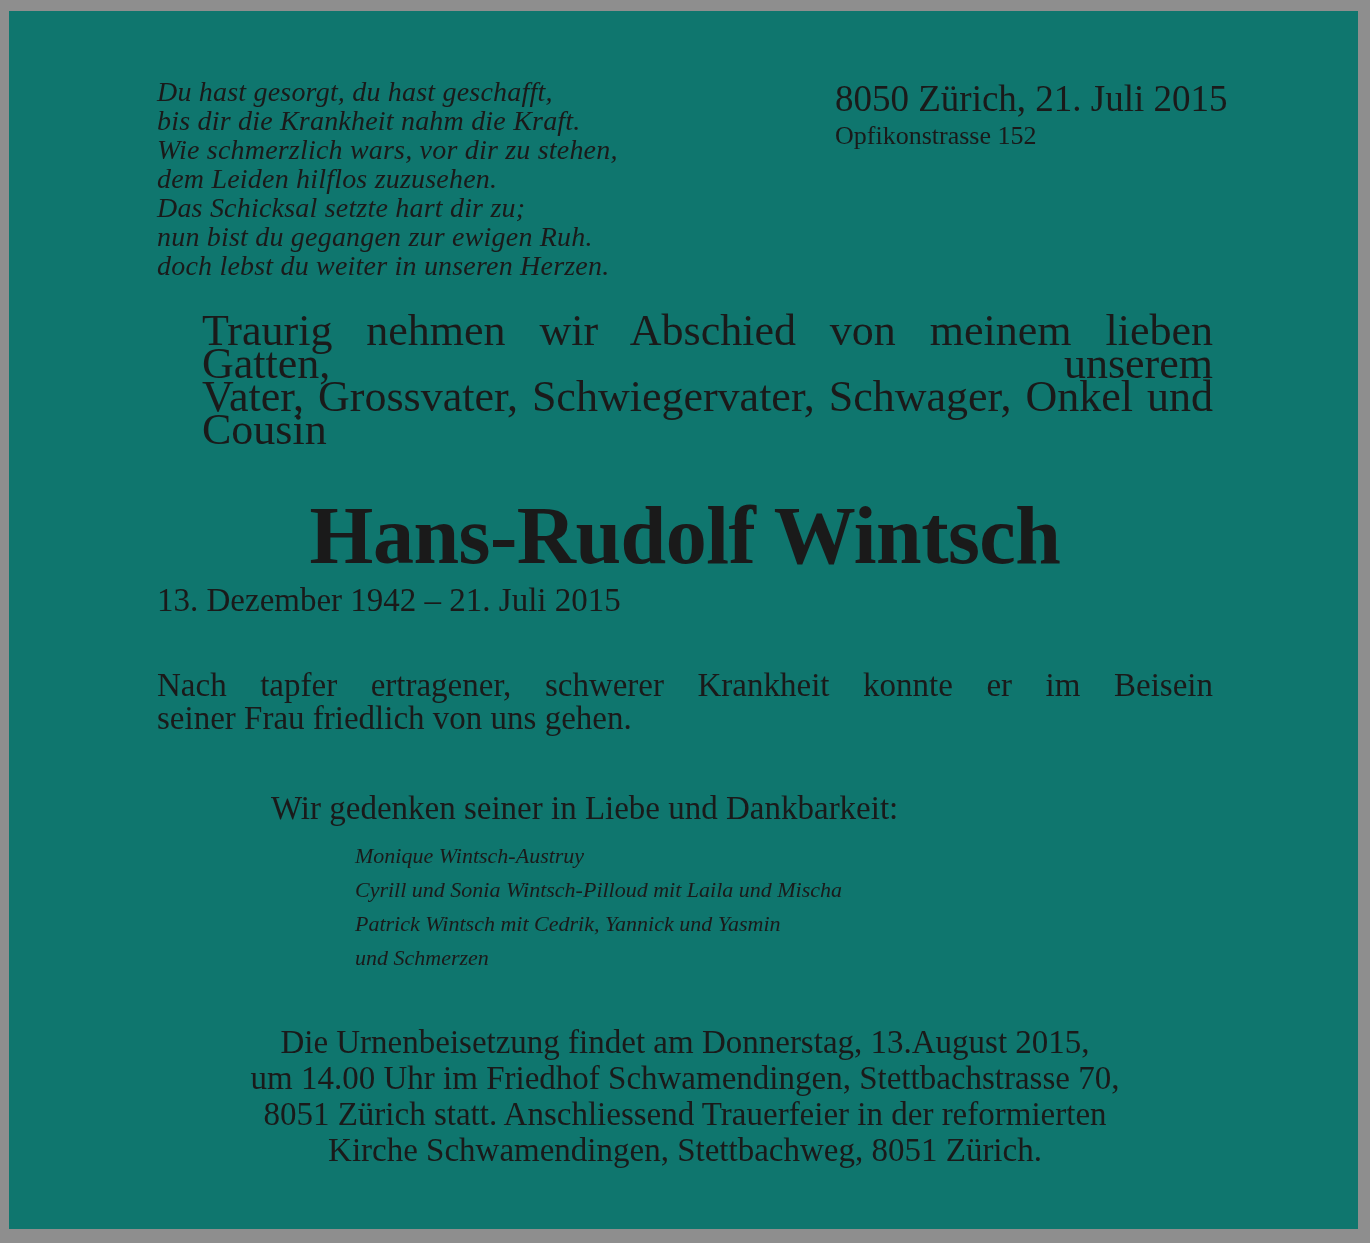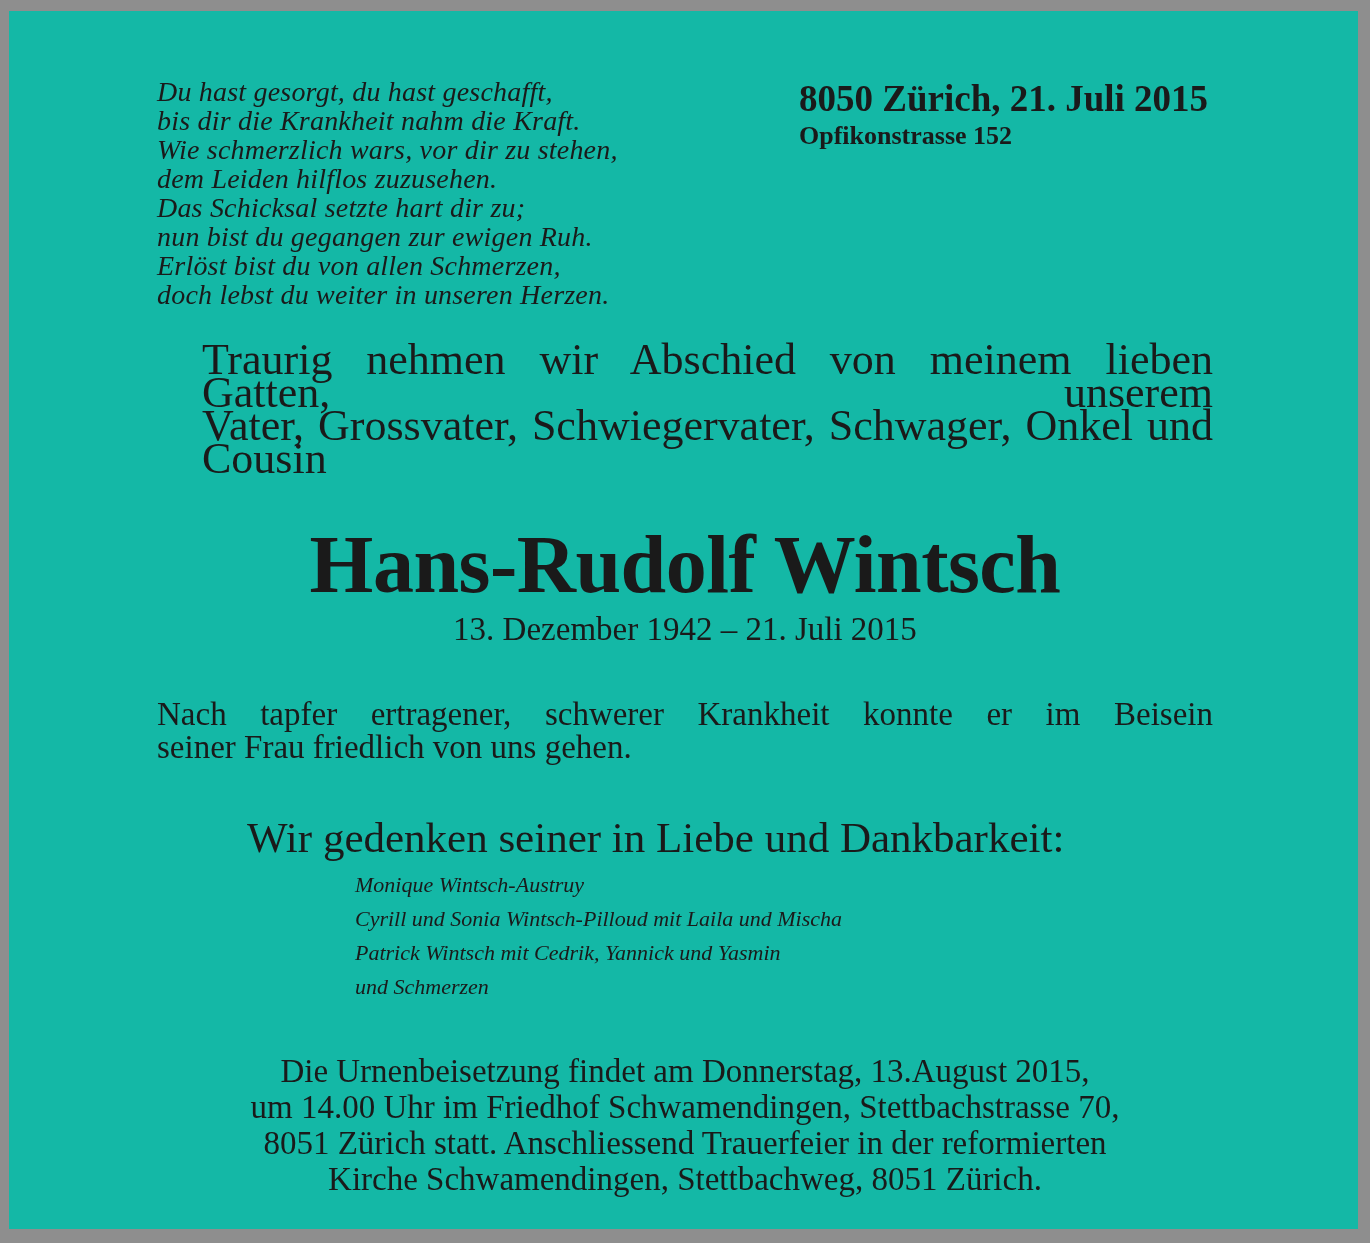--- a/index.html
+++ b/index.html
@@ -11,42 +11,41 @@
     font-family: "Liberation Serif", "DejaVu Serif", serif;
     color: #1a1a1a;
     overflow: hidden;
   }
   .page {
     position: absolute;
     top: 11px;
     left: 9px;
     right: 12px;
     bottom: 14px;
-    background: #14b8a6;
+    background: #0f766e;
   }
   .content {
     position: relative;
     padding: 0 145px 0 148px;
     height: 100%;
     box-sizing: border-box;
   }
   .top-row { position: relative; }
   .poem {
     margin-top: 66px;
     font-style: italic;
     font-size: 28px;
     line-height: 29px;
     letter-spacing: 0.2px;
   }
   .dateline {
     position: absolute;
-    left: 642px;
+    left: 678px;
     top: 2px;
     white-space: nowrap;
-    font-weight: bold;
   }
   .city-date { font-size: 37px; line-height: 40px; }
   .street   { font-size: 26px; line-height: 34px; }
   .intro {
     margin-top: 34px;
     font-size: 44px;
     line-height: 33px;
     margin-left: 45px;
   }
   .line.just {
@@ -58,30 +57,30 @@
     font-size: 82px;
     line-height: 84px;
     font-weight: bold;
     text-align: center;
     letter-spacing: -0.5px;
   }
   .dates {
     margin-top: 6px;
     font-size: 33px;
     line-height: 33px;
-    text-align: center;
+    text-align: left;
   }
   .body-text {
     margin-top: 52px;
     font-size: 33px;
     line-height: 33px;
   }
   .rem-heading {
-    margin: 57px 0 0 90px;
-    font-size: 43px;
+    margin: 57px 0 0 114px;
+    font-size: 33px;
     line-height: 33px;
   }
   .rem-names {
     margin: 14px 0 0 198px;
     font-style: italic;
     font-size: 22px;
     line-height: 34px;
   }
   .funeral {
     margin-top: 49px;
@@ -97,21 +96,20 @@
   <div class="content">
 
     <div class="top-row">
       <div class="poem">
         <div class="poem-line">Du hast gesorgt, du hast geschafft,</div>
         <div class="poem-line">bis dir die Krankheit nahm die Kraft.</div>
         <div class="poem-line">Wie schmerzlich wars, vor dir zu stehen,</div>
         <div class="poem-line">dem Leiden hilflos zuzusehen.</div>
         <div class="poem-line">Das Schicksal setzte hart dir zu;</div>
         <div class="poem-line">nun bist du gegangen zur ewigen Ruh.</div>
-        <div class="poem-line">Erlöst bist du von allen Schmerzen,</div>
         <div class="poem-line">doch lebst du weiter in unseren Herzen.</div>
       </div>
       <div class="dateline">
         <div class="city-date">8050 Zürich, 21. Juli 2015</div>
         <div class="street">Opfikonstrasse 152</div>
       </div>
     </div>
 
     <div class="intro">
       <div class="line just">Traurig nehmen wir Abschied von meinem lieben Gatten, unserem</div>

